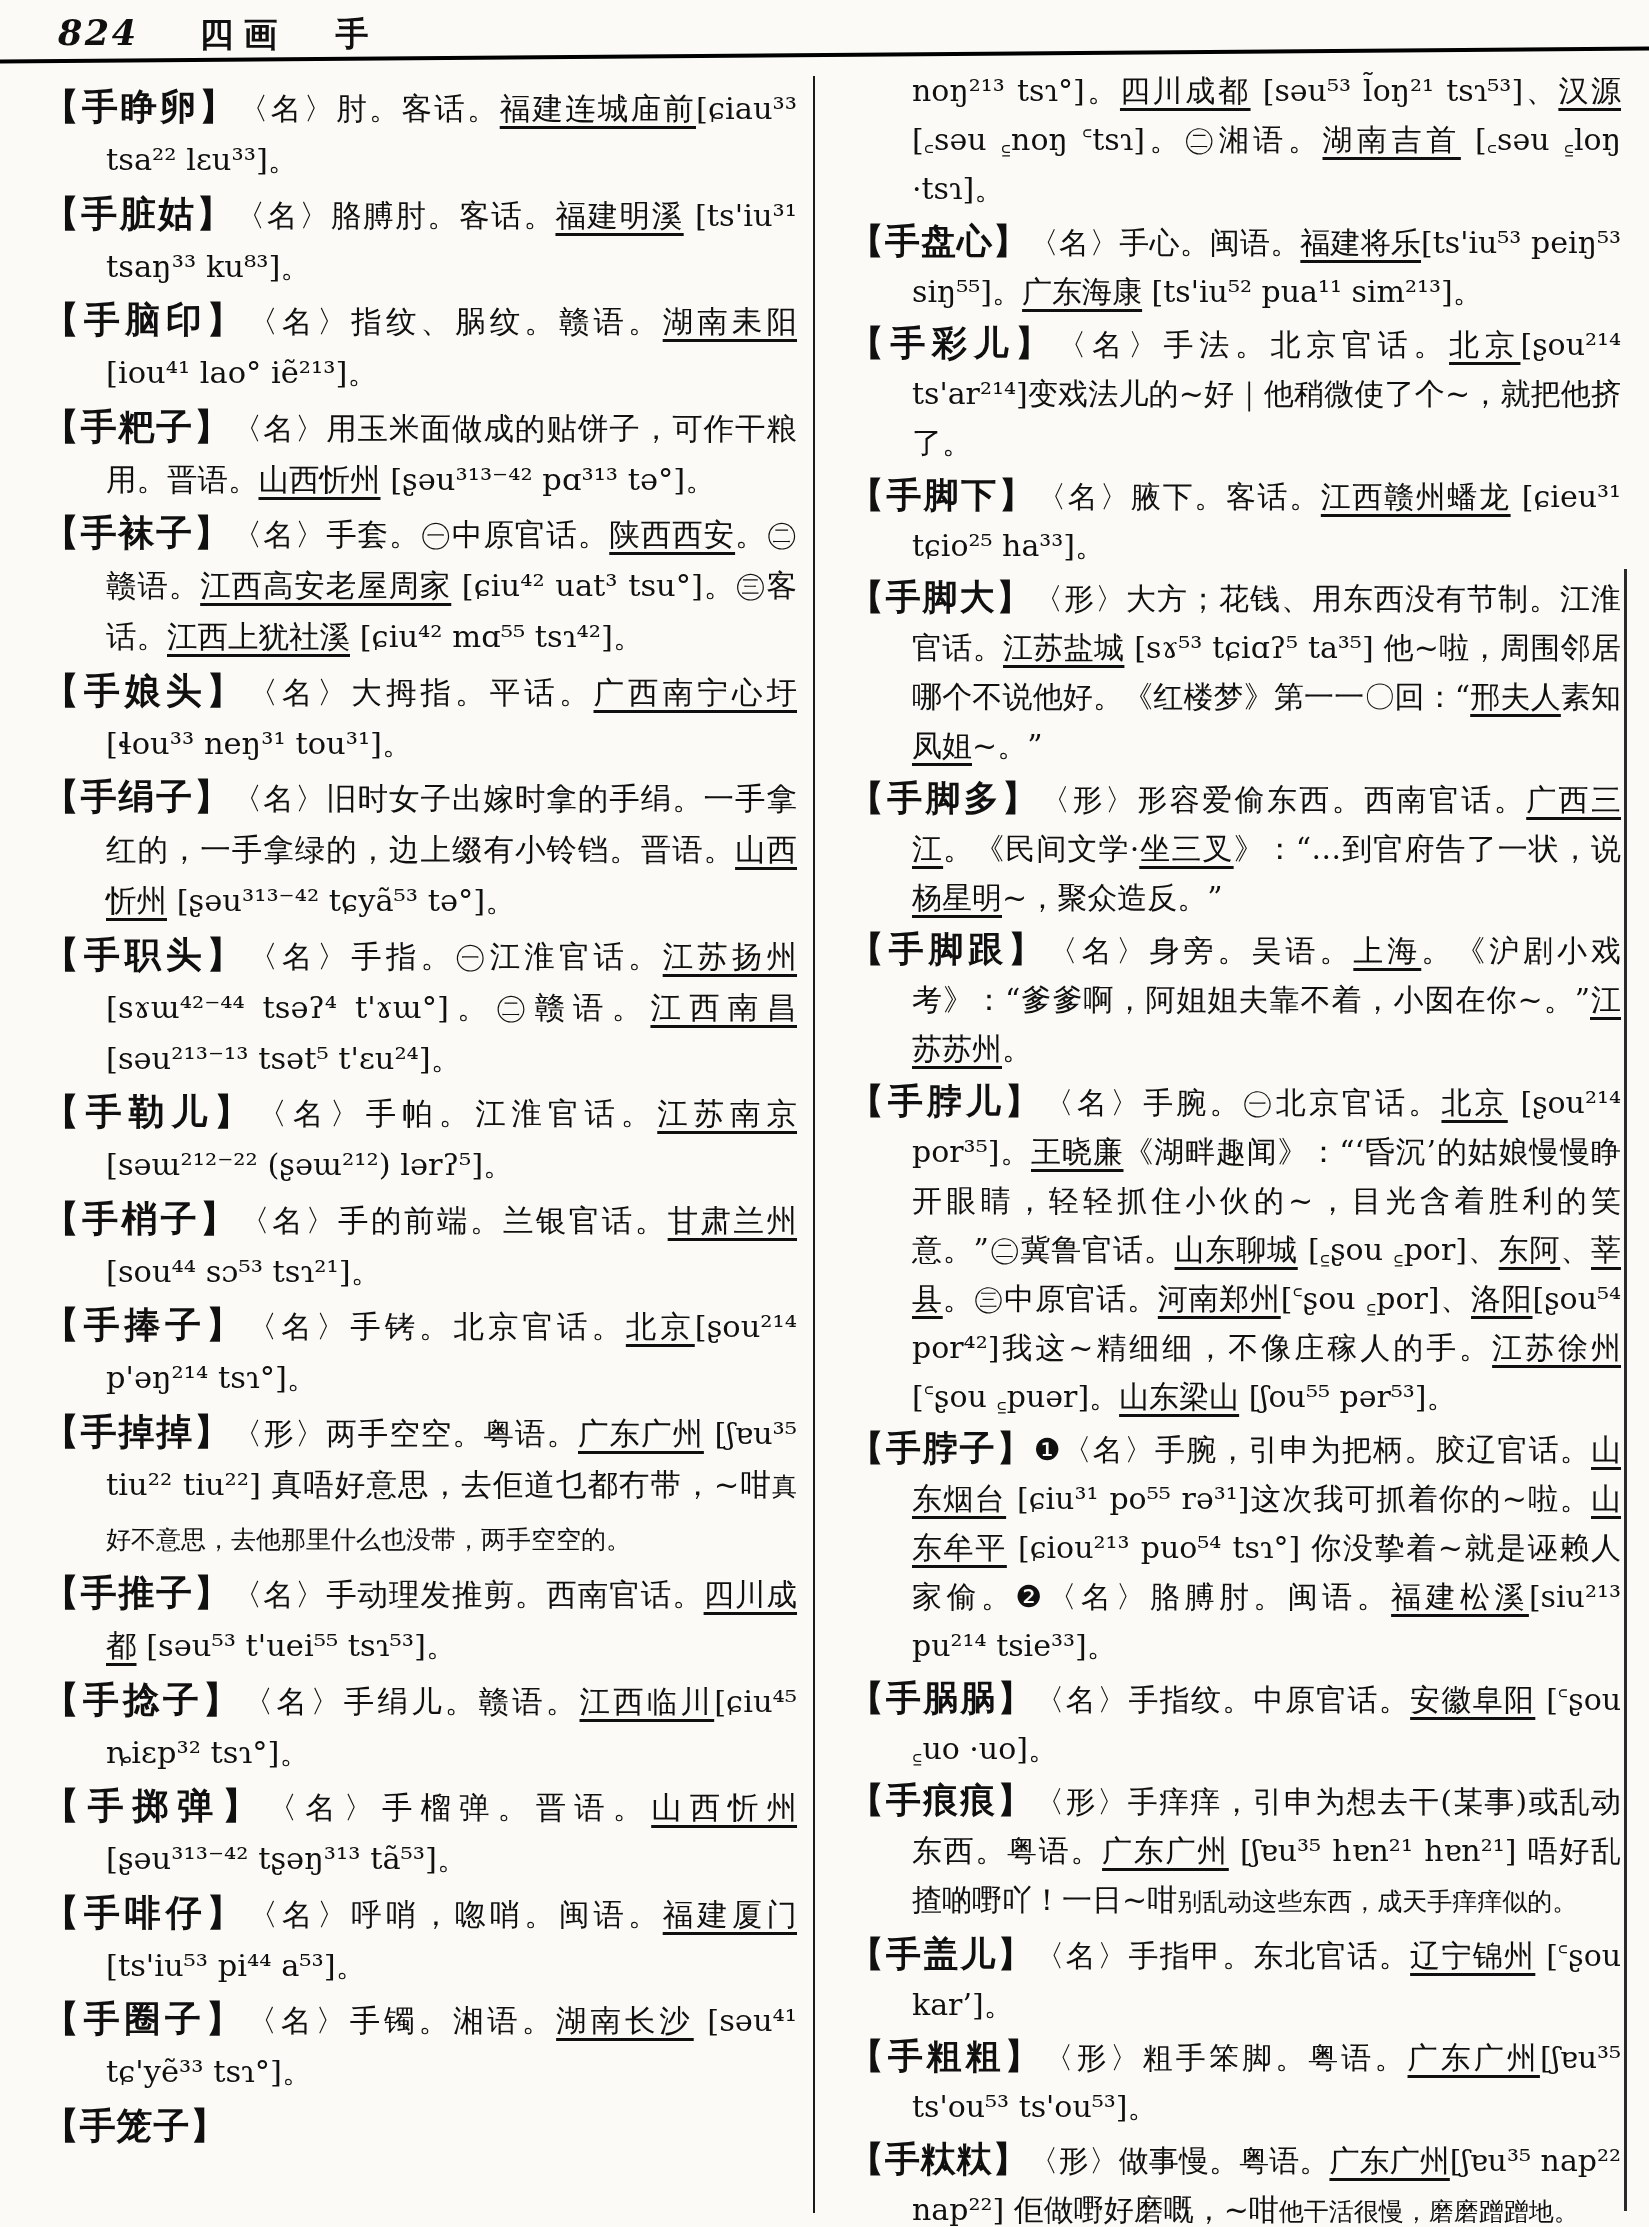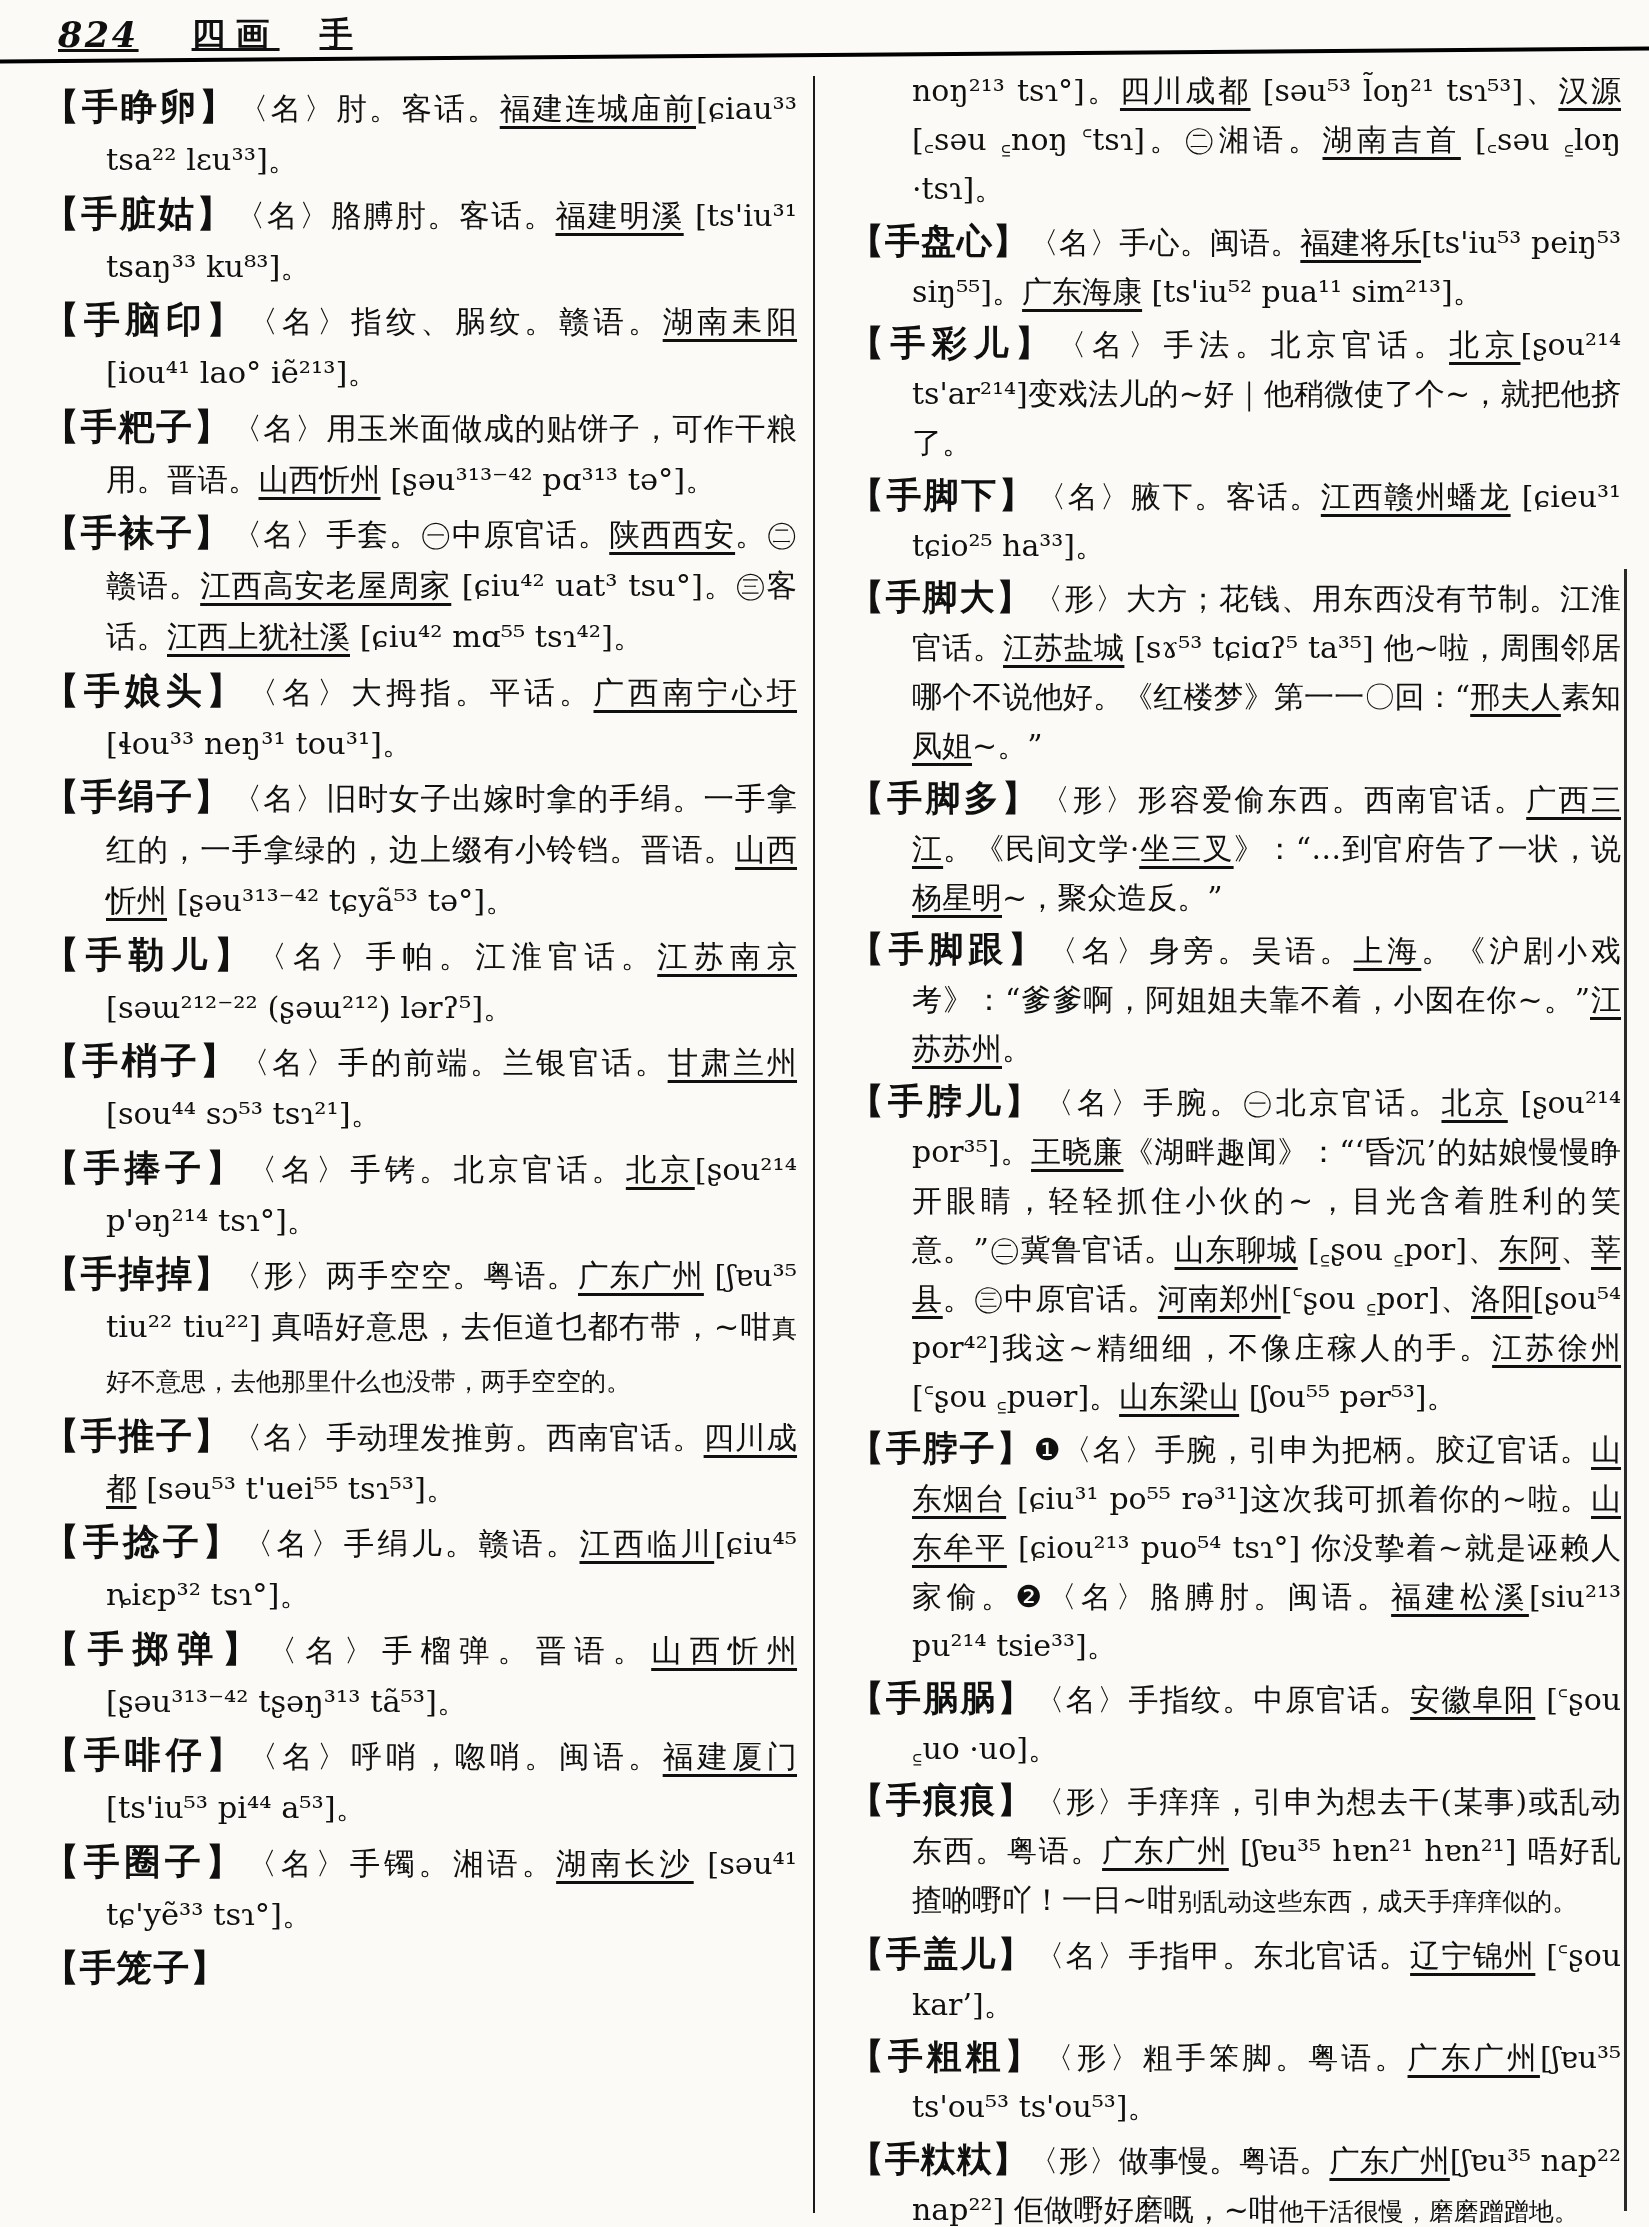--- a/index.html
+++ b/index.html
@@ -5,21 +5,21 @@
   html,body{margin:0;padding:0;}
   body{
     width:1650px;height:2227px;
     background:#fbfaf6;
     font-family:"DejaVu Serif","Liberation Serif",serif;
     color:#101010;
     position:relative;
     overflow:hidden;
   }
   .page{position:absolute;inset:0;}
-  .header{position:absolute;top:11.5px;left:58px;display:flex;align-items:center;gap:0;text-decoration:underline;}
+  .header{position:absolute;top:11.5px;left:58px;display:flex;align-items:flex-start;gap:8px;}
   .page-num{font-size:35px;font-weight:bold;font-style:italic;letter-spacing:2.5px;}
   .sect{font-size:34px;font-weight:bold;margin-left:53px;letter-spacing:10px;}
   .radical{font-size:33px;font-weight:bold;margin-left:40px;}
   .rule{position:absolute;top:53px;left:-5px;width:1660px;height:4.1px;background:#000;transform:rotate(-0.45deg);}
   .divider{position:absolute;top:76px;left:813px;width:1.6px;height:2137px;background:#1a1a1a;}
   .edge{position:absolute;top:569px;left:1624px;width:2.5px;height:1642px;background:#2a2a2a;}
   .col{position:absolute;}
   .col-left{left:31px;top:81px;width:766px;}
   .col-right{left:837px;top:66px;width:784px;}
   .entry{
@@ -51,20 +51,21 @@
   <div class="divider"></div>
   <div class="edge"></div>
   <div class="col col-left" id="col-left">
       <div class="entry"><span class="head">【手睁卵】</span><span>〈名〉肘。客话。</span><span class="u">福建连城庙前</span><span>[ɕiau³³ tsa²² lɛu³³]。</span></div>
       <div class="entry"><span class="head">【手脏姑】</span><span>〈名〉胳膊肘。客话。</span><span class="u">福建明溪</span><span> [ts'iu³¹ tsaŋ³³ ku⁸³]。</span></div>
       <div class="entry"><span class="head">【手脑印】</span><span>〈名〉指纹、脶纹。赣语。</span><span class="u">湖南耒阳</span><span> [iou⁴¹ lao° iẽ²¹³]。</span></div>
       <div class="entry"><span class="head">【手粑子】</span><span>〈名〉用玉米面做成的贴饼子，可作干粮用。晋语。</span><span class="u">山西忻州</span><span> [ʂəu³¹³⁻⁴² pɑ³¹³ tə°]。</span></div>
       <div class="entry"><span class="head">【手袜子】</span><span>〈名〉手套。㊀中原官话。</span><span class="u">陕西西安</span><span>。㊁赣语。</span><span class="u">江西高安老屋周家</span><span> [ɕiu⁴² uat³ tsu°]。㊂客话。</span><span class="u">江西上犹社溪</span><span> [ɕiu⁴² mɑ⁵⁵ tsɿ⁴²]。</span></div>
       <div class="entry"><span class="head">【手娘头】</span><span>〈名〉大拇指。平话。</span><span class="u">广西南宁心圩</span><span>[ɬou³³ neŋ³¹ tou³¹]。</span></div>
       <div class="entry"><span class="head">【手绢子】</span><span>〈名〉旧时女子出嫁时拿的手绢。一手拿红的，一手拿绿的，边上缀有小铃铛。晋语。</span><span class="u">山西忻州</span><span> [ʂəu³¹³⁻⁴² tɕyã⁵³ tə°]。</span></div>
+      <div class="entry"><span class="head">【手职头】</span><span>〈名〉手指。㊀江淮官话。</span><span class="u">江苏扬州</span><span>[sɤɯ⁴²⁻⁴⁴ tsəʔ⁴ t'ɤɯ°]。㊁赣语。</span><span class="u">江西南昌</span><span>[səu²¹³⁻¹³ tsət⁵ t'ɛu²⁴]。</span></div>
       <div class="entry"><span class="head">【手勒儿】</span><span>〈名〉手帕。江淮官话。</span><span class="u">江苏南京</span><span> [səɯ²¹²⁻²² (ʂəɯ²¹²) lərʔ⁵]。</span></div>
       <div class="entry"><span class="head">【手梢子】</span><span>〈名〉手的前端。兰银官话。</span><span class="u">甘肃兰州</span><span>[sou⁴⁴ sɔ⁵³ tsɿ²¹]。</span></div>
       <div class="entry"><span class="head">【手捧子】</span><span>〈名〉手铐。北京官话。</span><span class="u">北京</span><span>[ʂou²¹⁴ p'əŋ²¹⁴ tsɿ°]。</span></div>
       <div class="entry"><span class="head">【手掉掉】</span><span>〈形〉两手空空。粤语。</span><span class="u">广东广州</span><span> [ʃɐu³⁵ tiu²² tiu²²] 真唔好意思，去佢道乜都冇带，~咁</span><span class="sm">真好不意思，去他那里什么也没带，两手空空的。</span></div>
       <div class="entry"><span class="head">【手推子】</span><span>〈名〉手动理发推剪。西南官话。</span><span class="u">四川成都</span><span> [səu⁵³ t'uei⁵⁵ tsɿ⁵³]。</span></div>
       <div class="entry"><span class="head">【手捻子】</span><span>〈名〉手绢儿。赣语。</span><span class="u">江西临川</span><span>[ɕiu⁴⁵ ȵiɛp³² tsɿ°]。</span></div>
       <div class="entry"><span class="head">【手掷弹】</span><span>〈名〉手榴弹。晋语。</span><span class="u">山西忻州</span><span> [ʂəu³¹³⁻⁴² tʂəŋ³¹³ tã⁵³]。</span></div>
       <div class="entry"><span class="head">【手啡仔】</span><span>〈名〉呼哨，唿哨。闽语。</span><span class="u">福建厦门</span><span> [ts'iu⁵³ pi⁴⁴ a⁵³]。</span></div>
       <div class="entry"><span class="head">【手圈子】</span><span>〈名〉手镯。湘语。</span><span class="u">湖南长沙</span><span> [səu⁴¹ tɕ'yẽ³³ tsɿ°]。</span></div>
       <div class="entry"><span class="head">【手笼子】</span></div>

